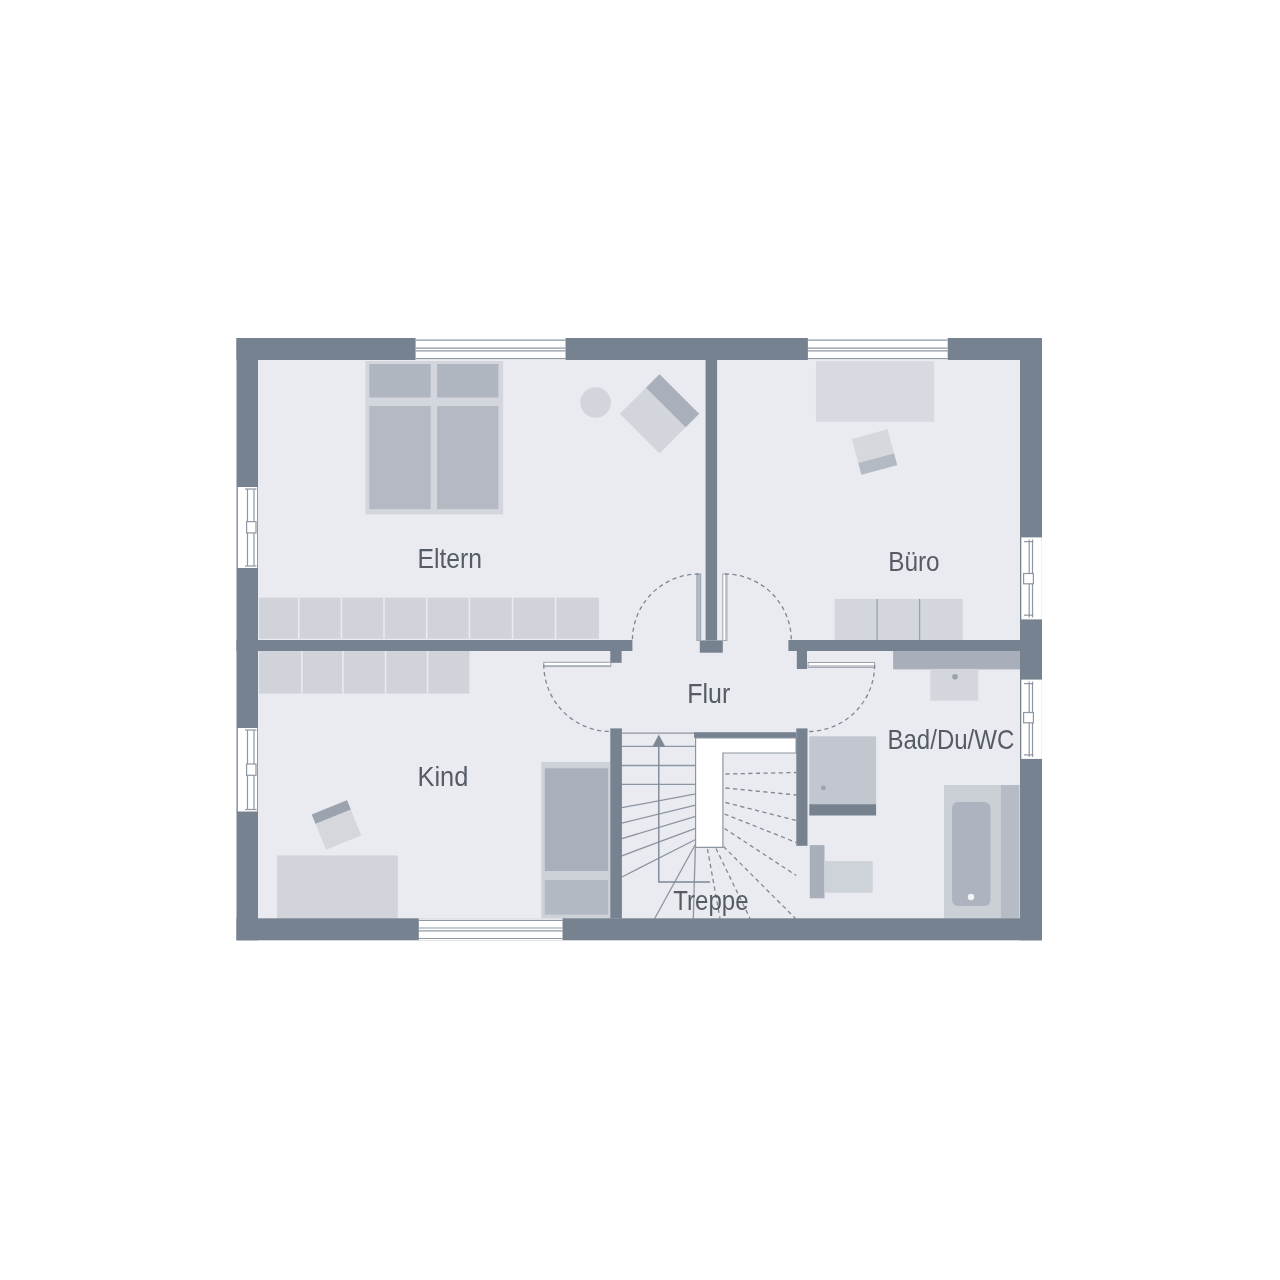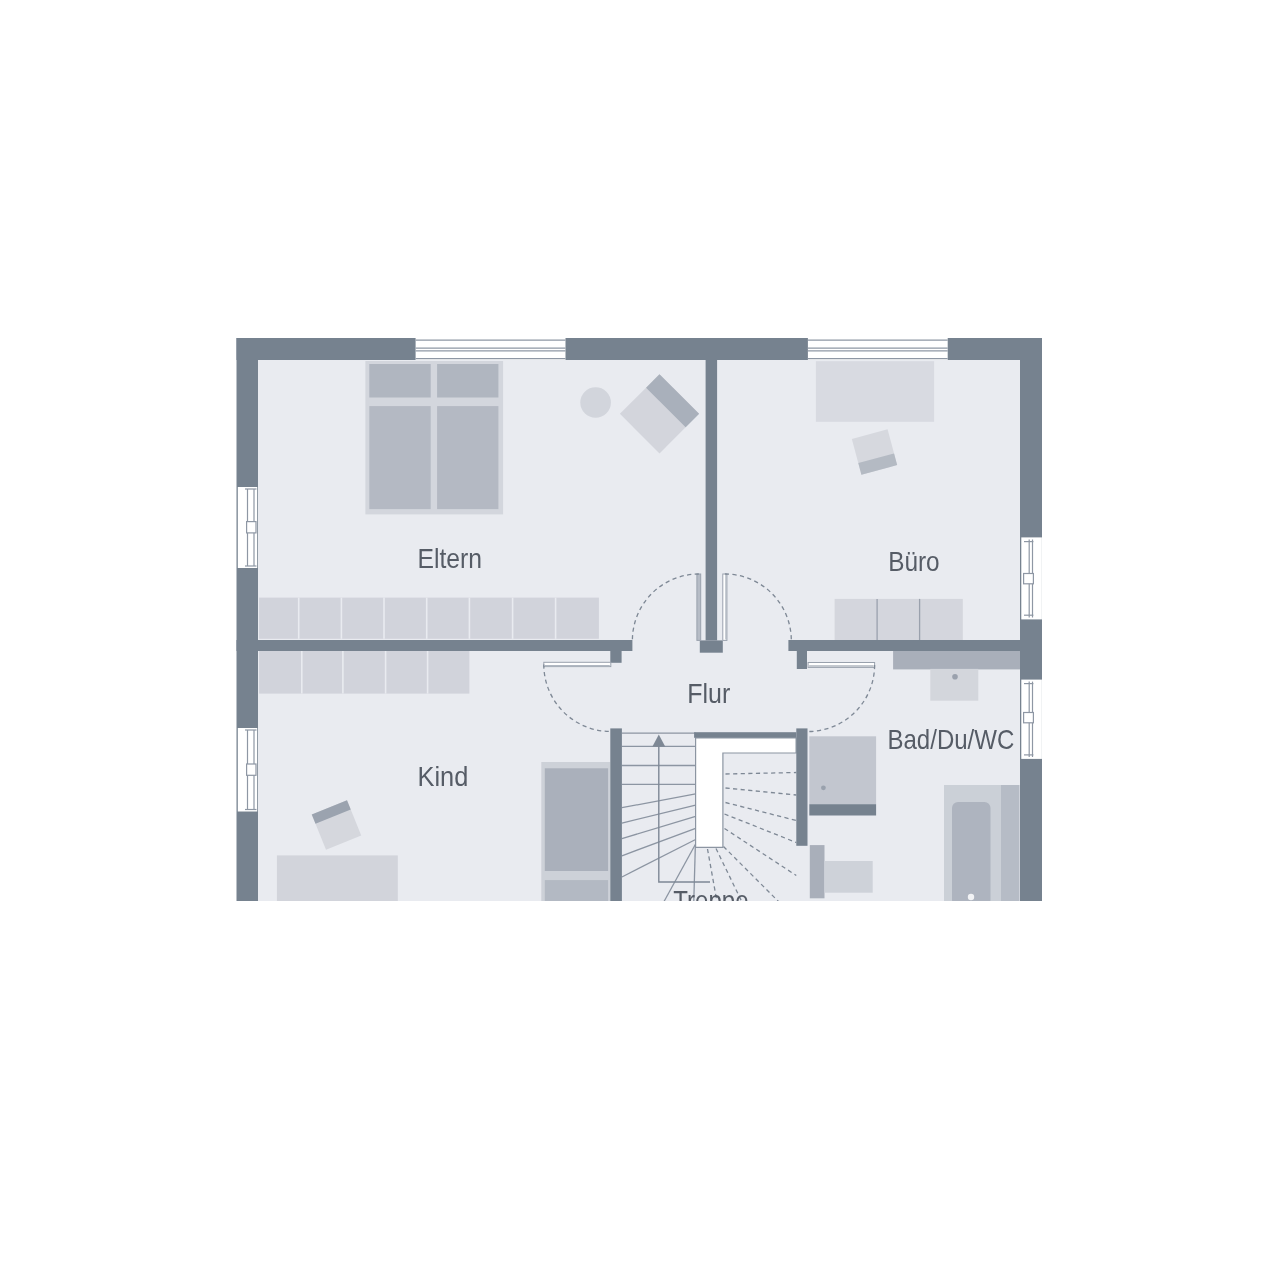--- a/index.html
+++ b/index.html
@@ -1,21 +1,21 @@
 <!DOCTYPE html>
 <html><head>
 <meta charset="utf-8">
 <style>
   html,body{margin:0;padding:0;background:#ffffff;}
   svg{display:block;}
   text{font-family:"Liberation Sans",sans-serif;fill:#565c66;}
 </style>
 </head>
 <body>
-<div style="will-change: transform; transform: translateZ(0); width:1280px; height:901px;">
+<div style="will-change: transform; transform: translateZ(0); width:1280px; height:1280px;">
 <svg width="1280" height="1280" viewBox="0 0 1280 1280">
 
   <rect x="256" y="358" width="766" height="562" fill="#e9ebf0"></rect>
 
   <g>
 
     <rect x="365.4" y="361" width="137.7" height="153.4" fill="#d3d6dd"></rect>
     <rect x="369.3" y="364" width="61.4" height="33.5" fill="#b0b6c0"></rect>
     <rect x="437.1" y="364" width="61.3" height="33.5" fill="#b0b6c0"></rect>
     <rect x="369.3" y="406.1" width="61.4" height="103" fill="#b4b9c3"></rect>

